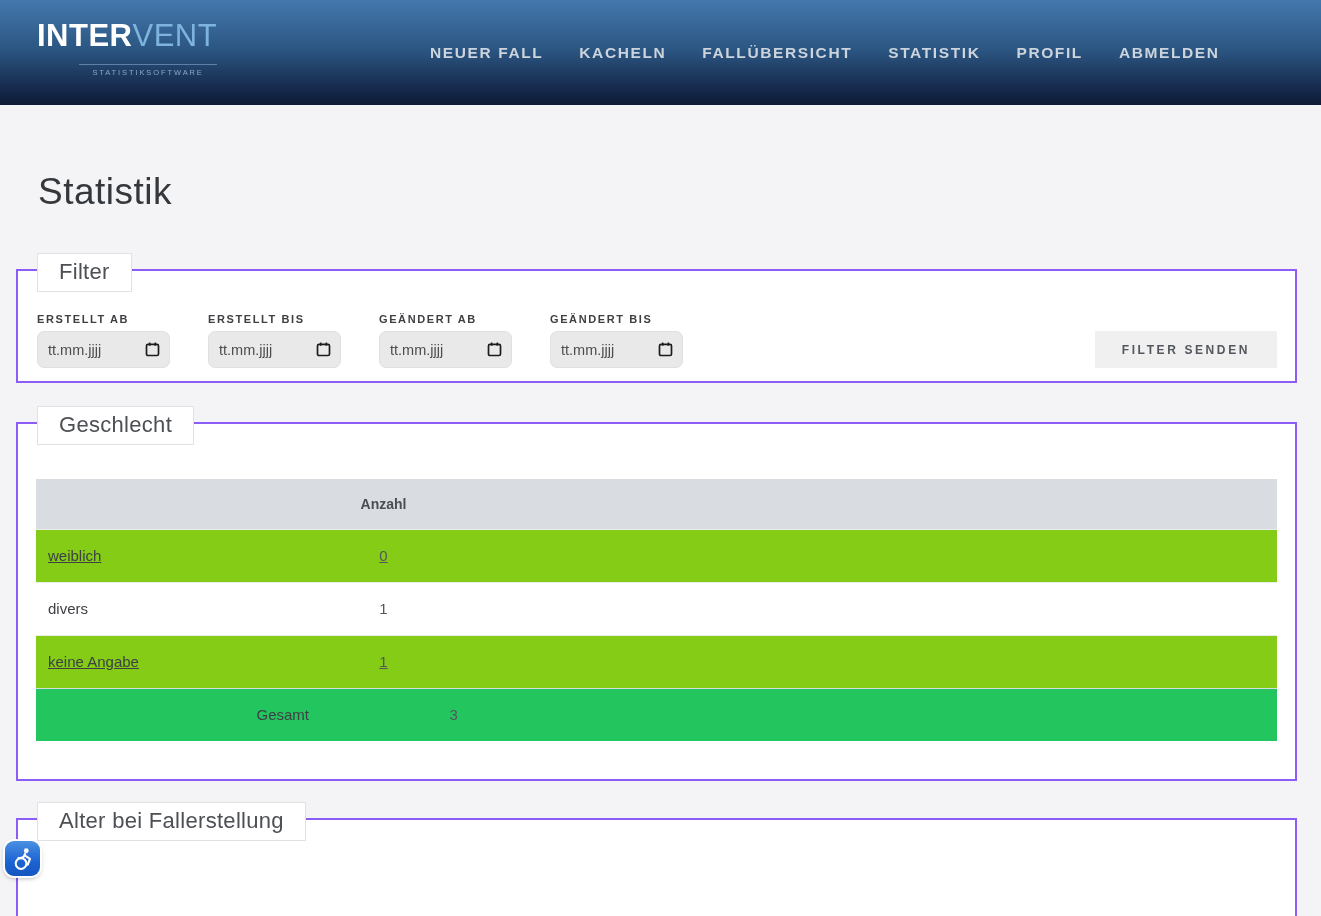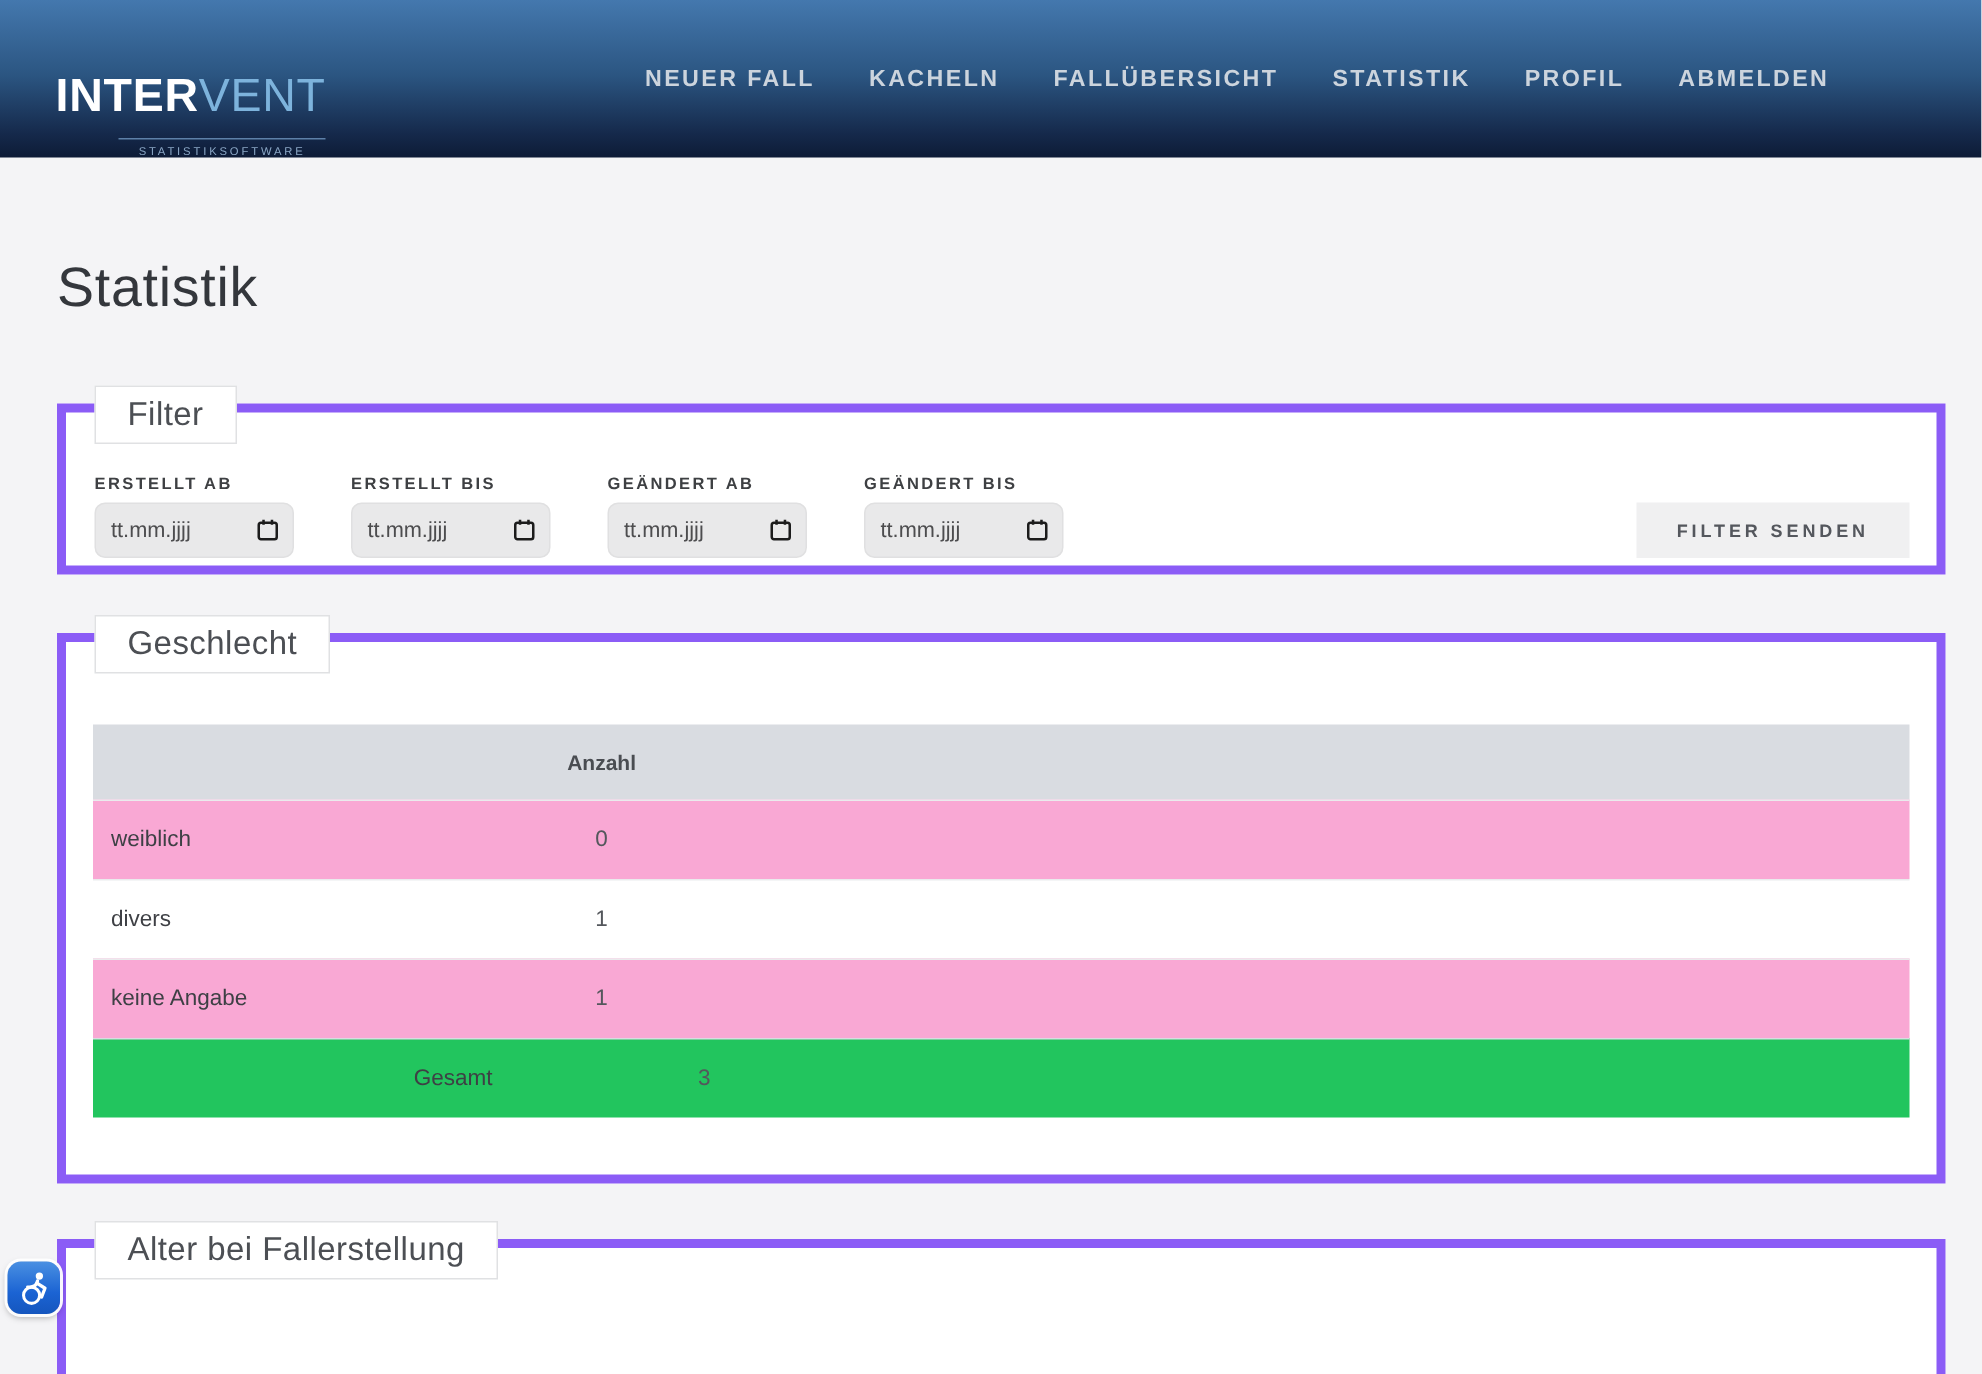--- a/index.html
+++ b/index.html
@@ -12,21 +12,21 @@
 
   
   .navbar {
     height: 105px;
     background: linear-gradient(180deg, #4478ae 0%, #2b5581 48%, #15294b 85%, #0d1b36 100%);
     position: relative;
   }
   .logo {
     position: absolute;
     left: 37px;
-    top: 48px;
+    top: 20px;
     cursor: pointer;
   }
   .logo-main {
     font-size: 31px;
     font-weight: 700;
     letter-spacing: 0.5px;
     color: #ffffff;
     line-height: 1;
   }
   .logo-accent { color: #7db3dc; font-weight: 400; }
@@ -66,24 +66,24 @@
     margin-left: 38px;
     font-size: 37px;
     font-weight: 400;
     color: #34373c;
     line-height: 1;
     letter-spacing: 0.5px;
   }
 
   .panel {
     position: relative;
-    margin-left: 38px;
+    margin-left: 16px;
     margin-right: 24px;
     background: #ffffff;
-    border: 6px solid #8b5cf6;
+    border: 2px solid #8b5cf6;
   }
   .panel-legend {
     position: absolute;
     top: -18px;
     left: 19px;
     background: #ffffff;
     border: 1px solid #e0e1e3;
     padding: 5px 21px 6px;
     font-size: 22px;
     color: #4c4f54;
@@ -152,21 +152,21 @@
     color: #4a4d52;
   }
   .stat-table td {
     height: 53px;
     font-size: 15px;
     color: #3e4045;
     border-top: 1px solid #eaebed;
   }
   .stat-table td.cell-label { padding-left: 12px; text-align: left; }
   .stat-table td.cell-value { text-align: center; color: #54575c; }
-  .stat-table tr.row-even td { background: #f9a8d4; }
+  .stat-table tr.row-even td { background: #84cc16; text-decoration: underline; }
   .stat-table tr.row-total td {
     background: #22c55e;
     border-top: 1px solid #d9dce1;
     text-align: right;
   }
 
   
   .panel-alter { margin-top: 37px; height: 120px; }
 
   

